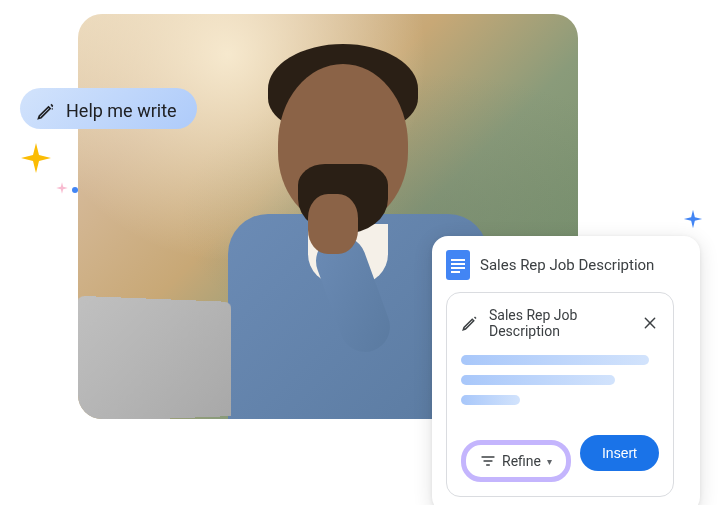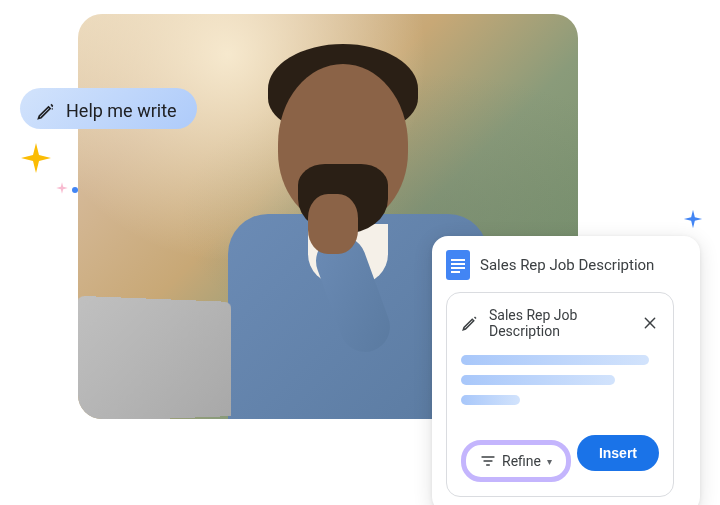--- a/index.html
+++ b/index.html
@@ -257,21 +257,21 @@
       color: #5f6368;
     }
     .filter-icon { width: 16px; height: 16px; display:flex; align-items:center; justify-content:center;}
     
     .insert-btn {
       padding: 10px 22px;
       background: #1a73e8;
       color: #fff;
       border-radius: 22px;
       font-size: 14px;
-      font-weight: 700;
+      font-weight: 400;
       cursor: pointer;
       border: none;
     }
   </style>
 </head>
 <body>
 
 <div class="photo-container">
   <div class="photo-overlay"></div>
   <div class="person">

